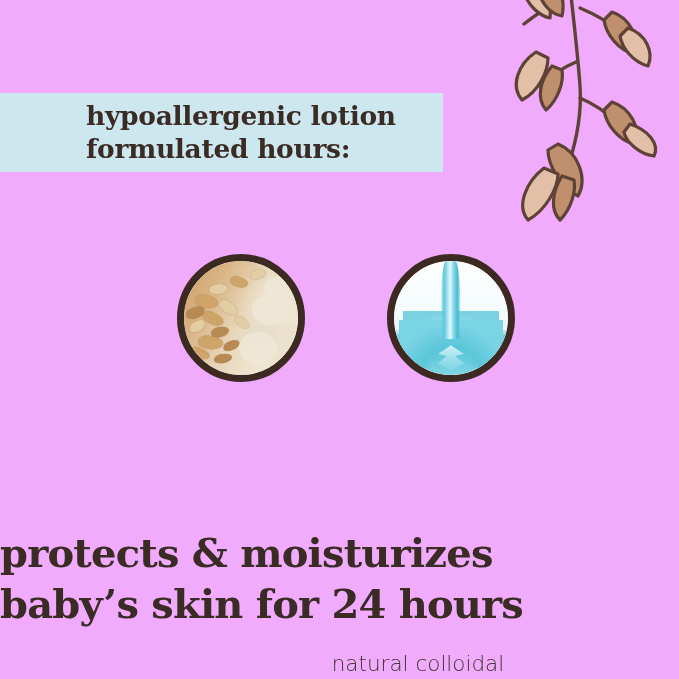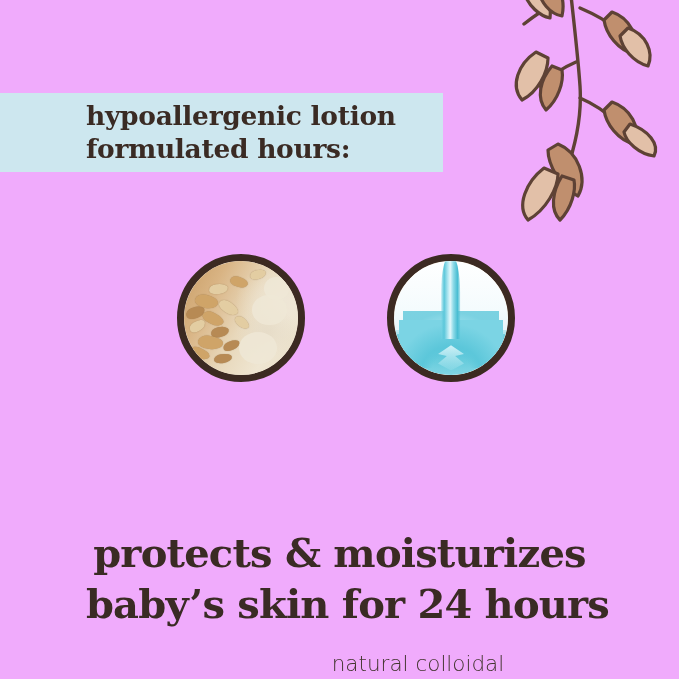--- a/index.html
+++ b/index.html
@@ -193,29 +193,29 @@
     line-height: 28px;
   }
   .lbl.oat .t1, .lbl.oat .t2 { display: block; }
 
   
   .claim {
     position: absolute;
     left: 0;
     top: 527px;
     width: 679px;
-    text-align: center;
+    text-align: left;
     font-family: "DejaVu Serif", serif;
     font-weight: 700;
     font-size: 40px;
     line-height: 51px;
     letter-spacing: -0.8px;
     color: #3a2b24;
   }
-  .claim .c2 { display: block; margin-left: 16px; }
+  .claim .c2 { display: block; }
 </style>
 </head>
 <body>
 
 <div id="canvas">
 
   <div class="band"></div>
   <div class="band-text">
     <span>hypoallergenic lotion</span>
     <span class="l2">formulated hours:</span>

